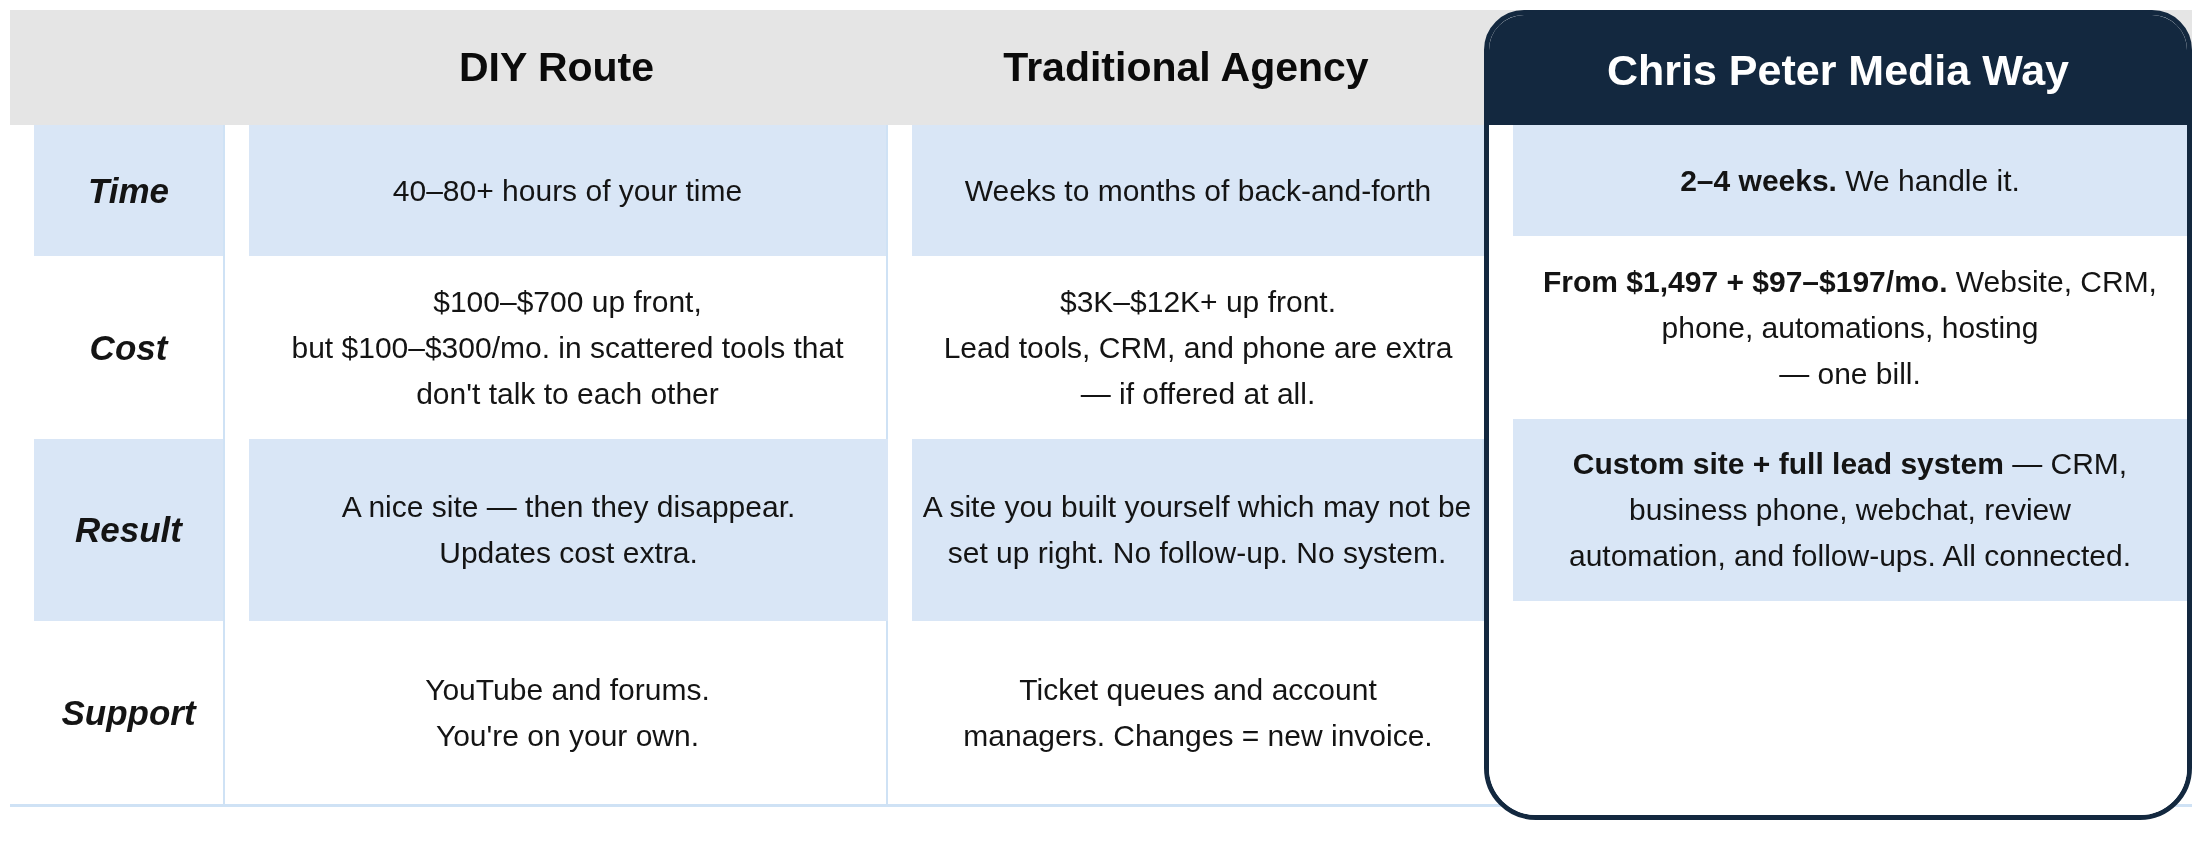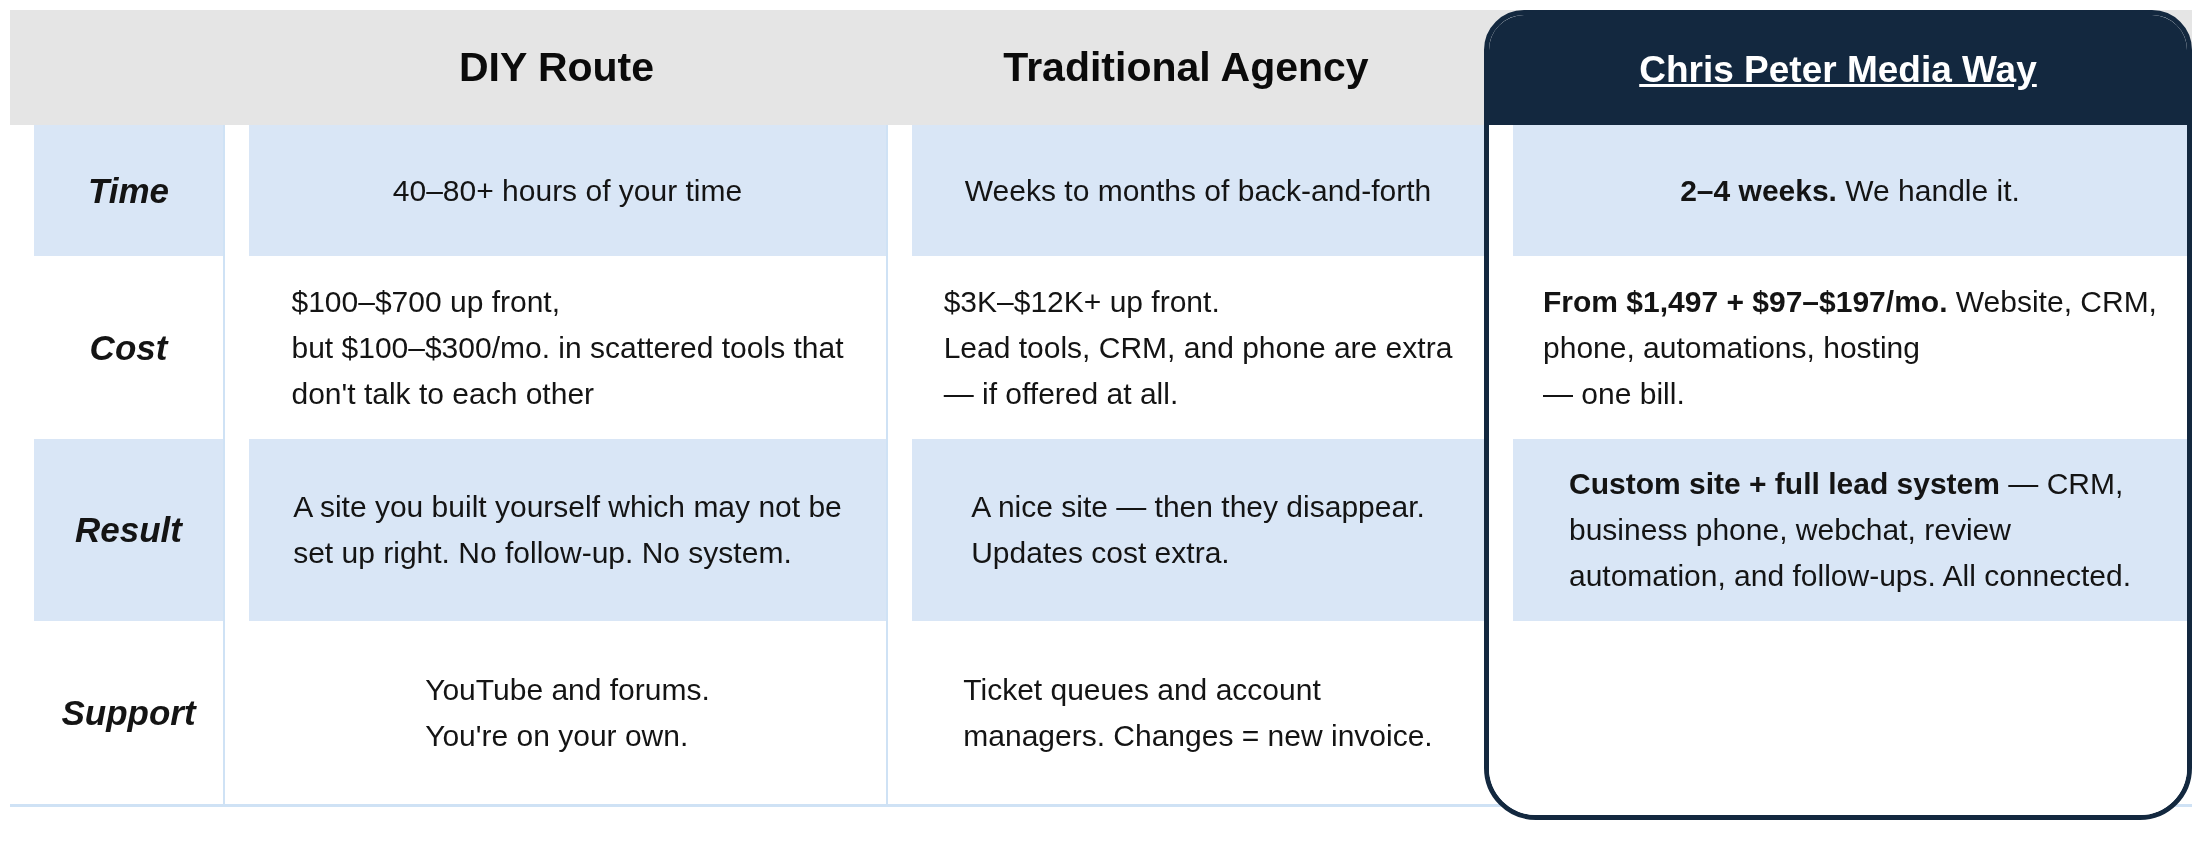--- a/index.html
+++ b/index.html
@@ -24,21 +24,21 @@
     grid-template-rows:115px 131px 183px 182px 183px;
     border-bottom:3px solid var(--divider);
   }
   .hcell{
     display:flex;align-items:center;justify-content:center;
     font-weight:700;font-size:41px;color:#0b0b0b;
     background:#e5e5e5;
   }
   .cell{
     display:flex;align-items:center;justify-content:center;
-    text-align:left;
+    text-align:center;
     padding:0 8px;
     margin-left:24px;
   }
   .txt{
     font-size:30px;line-height:46px;
     white-space:pre-line;
   }
   .rowlabel .txt{
     font-weight:700;font-style:italic;font-size:35px;
   }
@@ -54,24 +54,24 @@
     border:5px solid var(--navy);
     border-radius:40px 40px 52px 52px;
     overflow:hidden;
     background:#fff;
     display:flex;flex-direction:column;
   }
   .ours-header{
     height:110px;flex:0 0 110px;
     background:var(--navy);color:#fff;
     display:flex;align-items:center;justify-content:center;
-    font-weight:700;font-size:37px;text-decoration:underline;
+    font-weight:700;font-size:43px;
   }
   .ours-row{flex:0 0 auto;}
-  .ours-row.r1{height:131px;}
+  .ours-row.r1{height:111px;}
   .ours-row.r2{height:183px;}
   .ours-row.r3{height:182px;}
   .ours-row.r4{height:183px;}
   .ours-filler{flex:1;background:#fff;}
 </style>
 </head>
 <body>
 
 <div class="stage">
 
@@ -104,27 +104,27 @@
     <div class="cell white">
       <div class="txt">$3K–$12K+ up front.
 Lead tools, CRM, and phone are extra
 — if offered at all.</div>
     </div>
     <div></div>
 
     <div class="cell blue rowlabel divider-r">
       <div class="txt">Result</div>
     </div>
+    <div class="cell blue">
+      <div class="txt">A nice site — then they disappear.
+Updates cost extra.</div>
+    </div>
     <div class="cell blue divider-r">
       <div class="txt">A site you built yourself which may not be
 set up right. No follow-up. No system.</div>
-    </div>
-    <div class="cell blue">
-      <div class="txt">A nice site — then they disappear.
-Updates cost extra.</div>
     </div>
     <div></div>
 
     <div class="cell white rowlabel divider-r">
       <div class="txt">Support</div>
     </div>
     <div class="cell white divider-r">
       <div class="txt">YouTube and forums.
 You're on your own.</div>
     </div>

